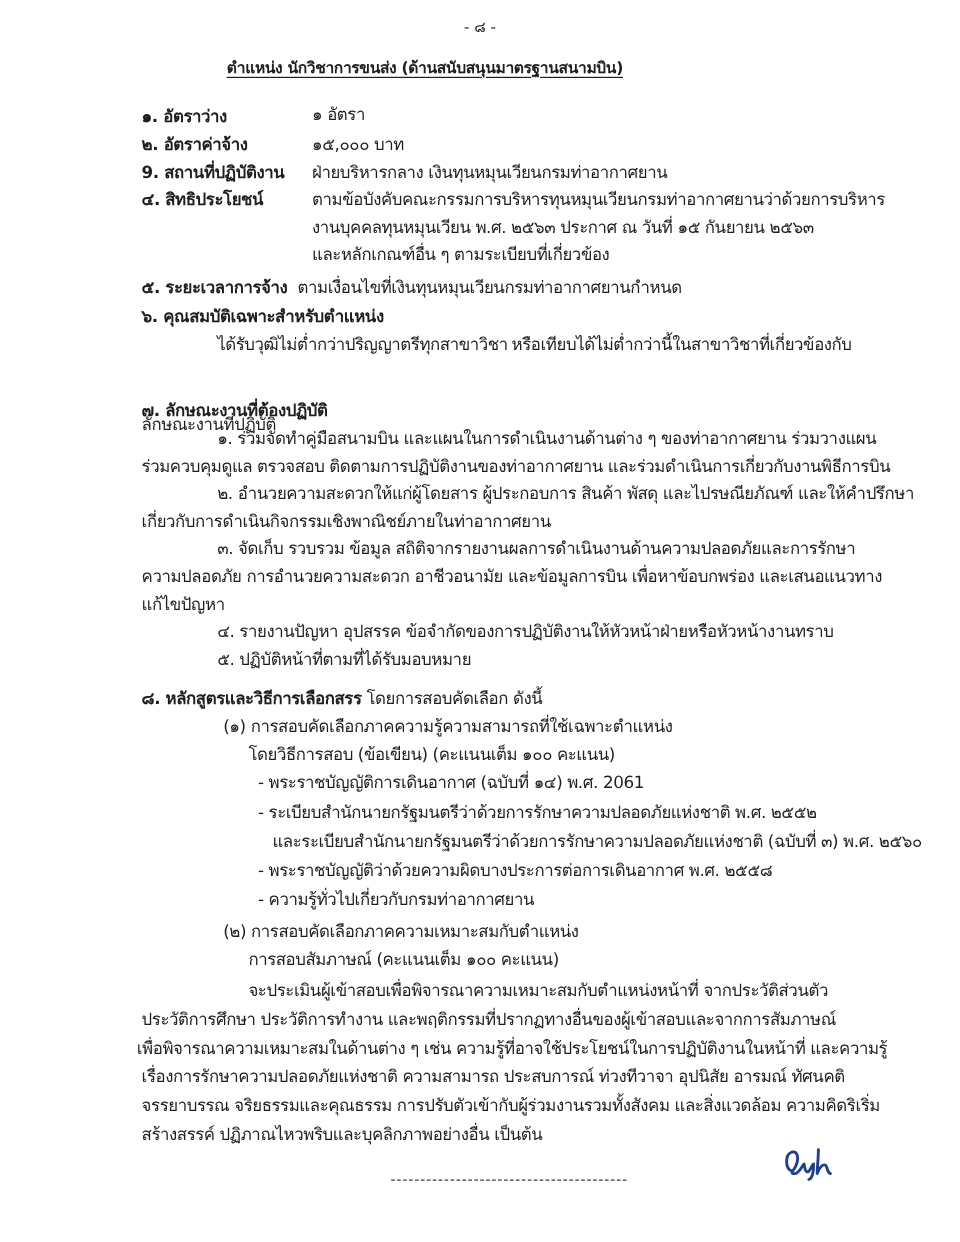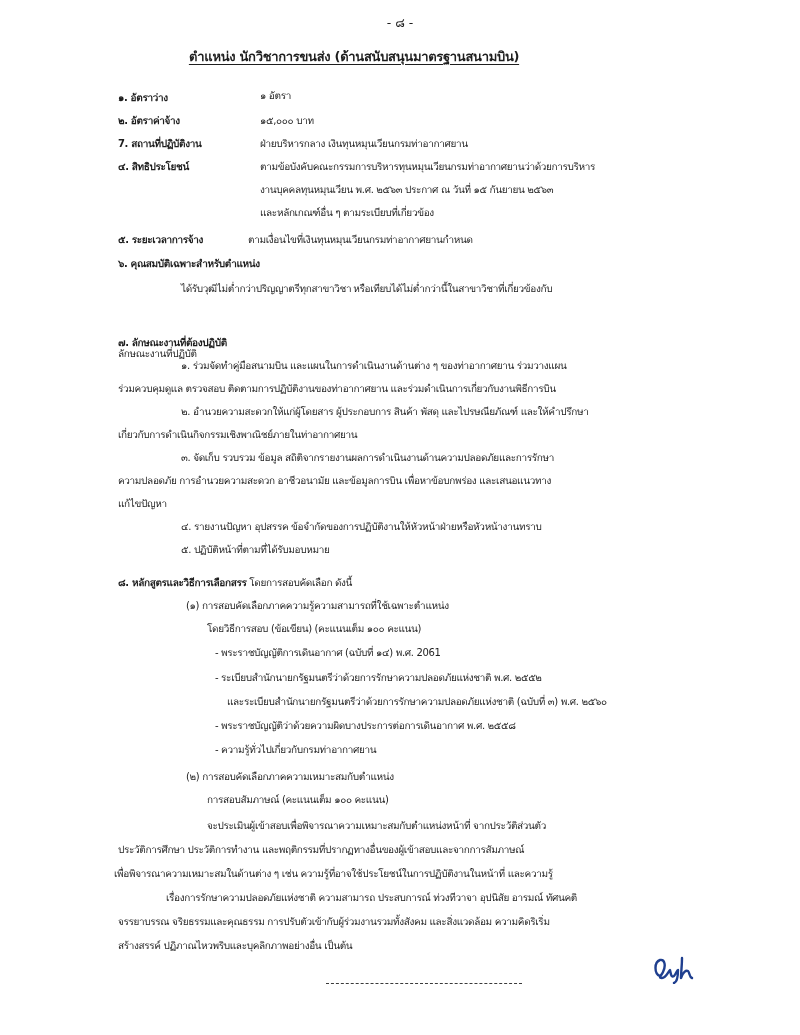--- a/index.html
+++ b/index.html
@@ -3,21 +3,21 @@
   <meta charset="utf-8">
   <style>
     html, body { margin: 0; padding: 0; background: #ffffff; }
     body {
       width: 800px; height: 1035px; position: relative; overflow: hidden;
       font-family: "DejaVu Sans", "Liberation Sans", sans-serif;
       color: #1e1e1e;
     }
     .ln {
       position: absolute; white-space: nowrap;
-      font-size: 10px; line-height: 20px;
+      font-size: 14px; line-height: 20px;
       letter-spacing: -0.35px;
     }
     .b { font-weight: bold; }
     .u { text-decoration: underline; text-underline-offset: 3px; }
     .page-num { position: absolute; top: 13px; left: 0; width: 800px; text-align: center; font-size: 12.5px; }
     .title { position: absolute; top: 46px; left: 0; width: 708px; text-align: center; font-size: 13px; font-weight: bold; letter-spacing: -0.3px; }
     .sig {
       position: absolute; left: 652px; top: 954px;
     }
     .footer-rule {
@@ -30,21 +30,21 @@
 
 <div class="page-num">- ๘ -</div>
 <div class="title u">ตำแหน่ง นักวิชาการขนส่ง (ด้านสนับสนุนมาตรฐานสนามบิน)</div>
 
 <div class="ln b" style="left:118px; top:88px;">๑. อัตราว่าง</div>
 <div class="ln" style="left:260px; top:86px;text-align:right;">๑ อัตรา</div>
 
 <div class="ln b" style="left:118px; top:111px;">๒. อัตราค่าจ้าง</div>
 <div class="ln" style="left:260px; top:111px;">๑๕,๐๐๐ บาท</div>
 
-<div class="ln b" style="left:118px; top:134px;">7. สถานที่ปฏิบัติงาน</div>
+<div class="ln b" style="left:118px; top:134px;">9. สถานที่ปฏิบัติงาน</div>
 <div class="ln" style="left:260px; top:134px;">ฝ่ายบริหารกลาง เงินทุนหมุนเวียนกรมท่าอากาศยาน</div>
 
 <div class="ln b" style="left:118px; top:157px;">๔. สิทธิประโยชน์</div>
 <div class="ln" style="left:260px; top:157px;">ตามข้อบังคับคณะกรรมการบริหารทุนหมุนเวียนกรมท่าอากาศยานว่าด้วยการบริหาร</div>
 <div class="ln" style="left:260px; top:180px;">งานบุคคลทุนหมุนเวียน พ.ศ. ๒๕๖๓ ประกาศ ณ วันที่ ๑๕ กันยายน ๒๕๖๓</div>
 <div class="ln" style="left:260px; top:203px;">และหลักเกณฑ์อื่น ๆ ตามระเบียบที่เกี่ยวข้อง</div>
 
 <div class="ln b" style="left:118px; top:230px;">๕. ระยะเวลาการจ้าง</div>
 <div class="ln" style="left:248px; top:230px;">ตามเงื่อนไขที่เงินทุนหมุนเวียนกรมท่าอากาศยานกำหนด</div>
 
@@ -73,21 +73,21 @@
 <div class="ln" style="left:215px; top:668px;">- ระเบียบสำนักนายกรัฐมนตรีว่าด้วยการรักษาความปลอดภัยแห่งชาติ พ.ศ. ๒๕๕๒</div>
 <div class="ln" style="left:227px; top:692px;">และระเบียบสำนักนายกรัฐมนตรีว่าด้วยการรักษาความปลอดภัยแห่งชาติ (ฉบับที่ ๓) พ.ศ. ๒๕๖๐</div>
 <div class="ln" style="left:215px; top:716px;">- พระราชบัญญัติว่าด้วยความผิดบางประการต่อการเดินอากาศ พ.ศ. ๒๕๕๘</div>
 <div class="ln" style="left:215px; top:740px;">- ความรู้ทั่วไปเกี่ยวกับกรมท่าอากาศยาน</div>
 
 <div class="ln" style="left:186px; top:767px;">(๒) การสอบคัดเลือกภาคความเหมาะสมกับตำแหน่ง</div>
 <div class="ln" style="left:207px; top:790px;">การสอบสัมภาษณ์ (คะแนนเต็ม ๑๐๐ คะแนน)</div>
 <div class="ln" style="left:207px; top:816px;">จะประเมินผู้เข้าสอบเพื่อพิจารณาความเหมาะสมกับตำแหน่งหน้าที่ จากประวัติส่วนตัว</div>
 <div class="ln" style="left:118px; top:840px;">ประวัติการศึกษา ประวัติการทำงาน และพฤติกรรมที่ปรากฏทางอื่นของผู้เข้าสอบและจากการสัมภาษณ์</div>
 <div class="ln" style="left:114px; top:864px;">เพื่อพิจารณาความเหมาะสมในด้านต่าง ๆ เช่น ความรู้ที่อาจใช้ประโยชน์ในการปฏิบัติงานในหน้าที่ และความรู้</div>
-<div class="ln" style="left:118px; top:888px;margin-left:48px;">เรื่องการรักษาความปลอดภัยแห่งชาติ ความสามารถ ประสบการณ์ ท่วงทีวาจา อุปนิสัย อารมณ์ ทัศนคติ</div>
+<div class="ln" style="left:118px; top:888px;">เรื่องการรักษาความปลอดภัยแห่งชาติ ความสามารถ ประสบการณ์ ท่วงทีวาจา อุปนิสัย อารมณ์ ทัศนคติ</div>
 <div class="ln" style="left:118px; top:912px;">จรรยาบรรณ จริยธรรมและคุณธรรม การปรับตัวเข้ากับผู้ร่วมงานรวมทั้งสังคม และสิ่งแวดล้อม ความคิดริเริ่ม</div>
 <div class="ln" style="left:118px; top:936px;">สร้างสรรค์ ปฏิภาณไหวพริบและบุคลิกภาพอย่างอื่น เป็นต้น</div>
 
 <div class="sig">
   <svg width="44" height="30" viewBox="0 0 44 30">
     <path d="M8 22 C2 20 2 8 8 6 C13 5 14 12 11 18 C9 22 6 24 10 24 C14 24 16 18 18 16 C19 20 19 24 22 22 C24 20 25 16 26 16 C26 22 25 28 22 29 M30 4 C30 12 29 18 29 24 C31 18 34 16 36 17 C38 19 37 23 40 24" fill="none" stroke="#1f3f8f" stroke-width="2.4" stroke-linecap="round" stroke-linejoin="round"></path>
   </svg>
 </div>
 
 <div class="footer-rule"></div>

